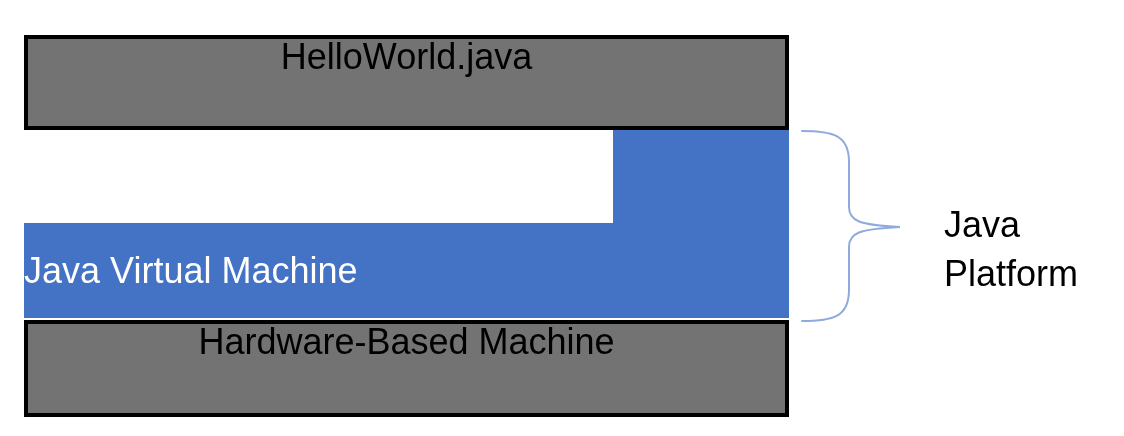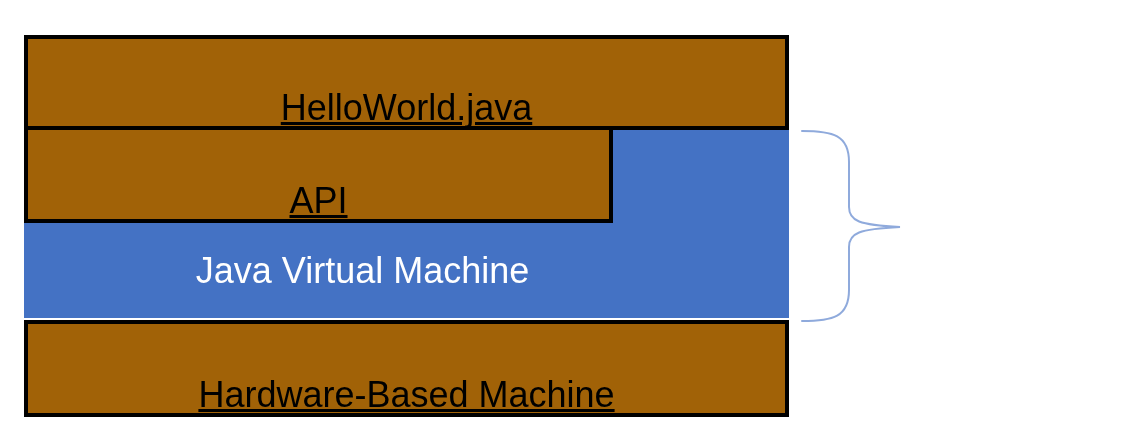--- a/index.html
+++ b/index.html
@@ -19,37 +19,36 @@
   .canvas{
     position:relative;
     width:1124px;
     height:436px;
     background:var(--background);
     overflow:hidden;
   }
   .abs{position:absolute;}
   .box{
     border:4px solid var(--line);
-    background:#a16207;
+    background:#737373;
     display:flex;
-    align-items:flex-end;
+    align-items:flex-start;
     justify-content:center;
-    text-decoration:underline;
   }
   .box-label{
     font-size:36px;
     line-height:1;
     white-space:nowrap;
     letter-spacing:0;
   }
   .top-box   {left:24px;  top:35px;  width:765px; height:95px;}
   .api-box   {left:24px;  top:130px; width:589px; height:93px; border-top:none;}
   .blue-right{left:613px; top:130px; width:176px; height:188px; background:var(--blue);}
   .jvm-band  {left:24px;  top:223px; width:677px; height:95px; background:var(--blue);
-              display:flex;align-items:center;justify-content:center;}
+              display:flex;align-items:center;justify-content:flex-start;}
   .jvm-band .box-label{color:var(--jvm_text);}
   .bottom-box{left:24px;  top:320px; width:765px; height:97px;}
   .brace-svg {left:795px; top:126px; width:110px; height:200px;}
   .brace-svg path{
     fill:none;
     stroke:var(--brace);
     stroke-width:2;
     stroke-linecap:round;
   }
   .annotation{
@@ -64,36 +63,37 @@
 <body>
 
 <div class="canvas">
 
   <div class="abs blue-right"></div>
 
   <div class="abs box top-box">
     <span class="box-label">HelloWorld.java</span>
   </div>
 
-  <div class="abs box api-box">
-    <span class="box-label">API</span>
-  </div>
 
   <div class="abs jvm-band">
     <span class="box-label">Java Virtual Machine</span>
   </div>
 
   <div class="abs box bottom-box">
     <span class="box-label">Hardware-Based Machine</span>
   </div>
 
   <svg class="abs brace-svg" viewBox="0 0 110 200" preserveAspectRatio="none" aria-hidden="true">
     <path d="M 7 5
              C 38 5, 54 9, 54 36
              L 54 81
              C 54 95, 64 99, 105 101
              C 64 103, 54 107, 54 121
              L 54 164
              C 54 191, 38 195, 7 195"></path>
   </svg>
 
+  <div class="abs annotation">
+    <div>Java</div>
+    <div>Platform</div>
+  </div>
 
 </div>
 
 </body></html>

